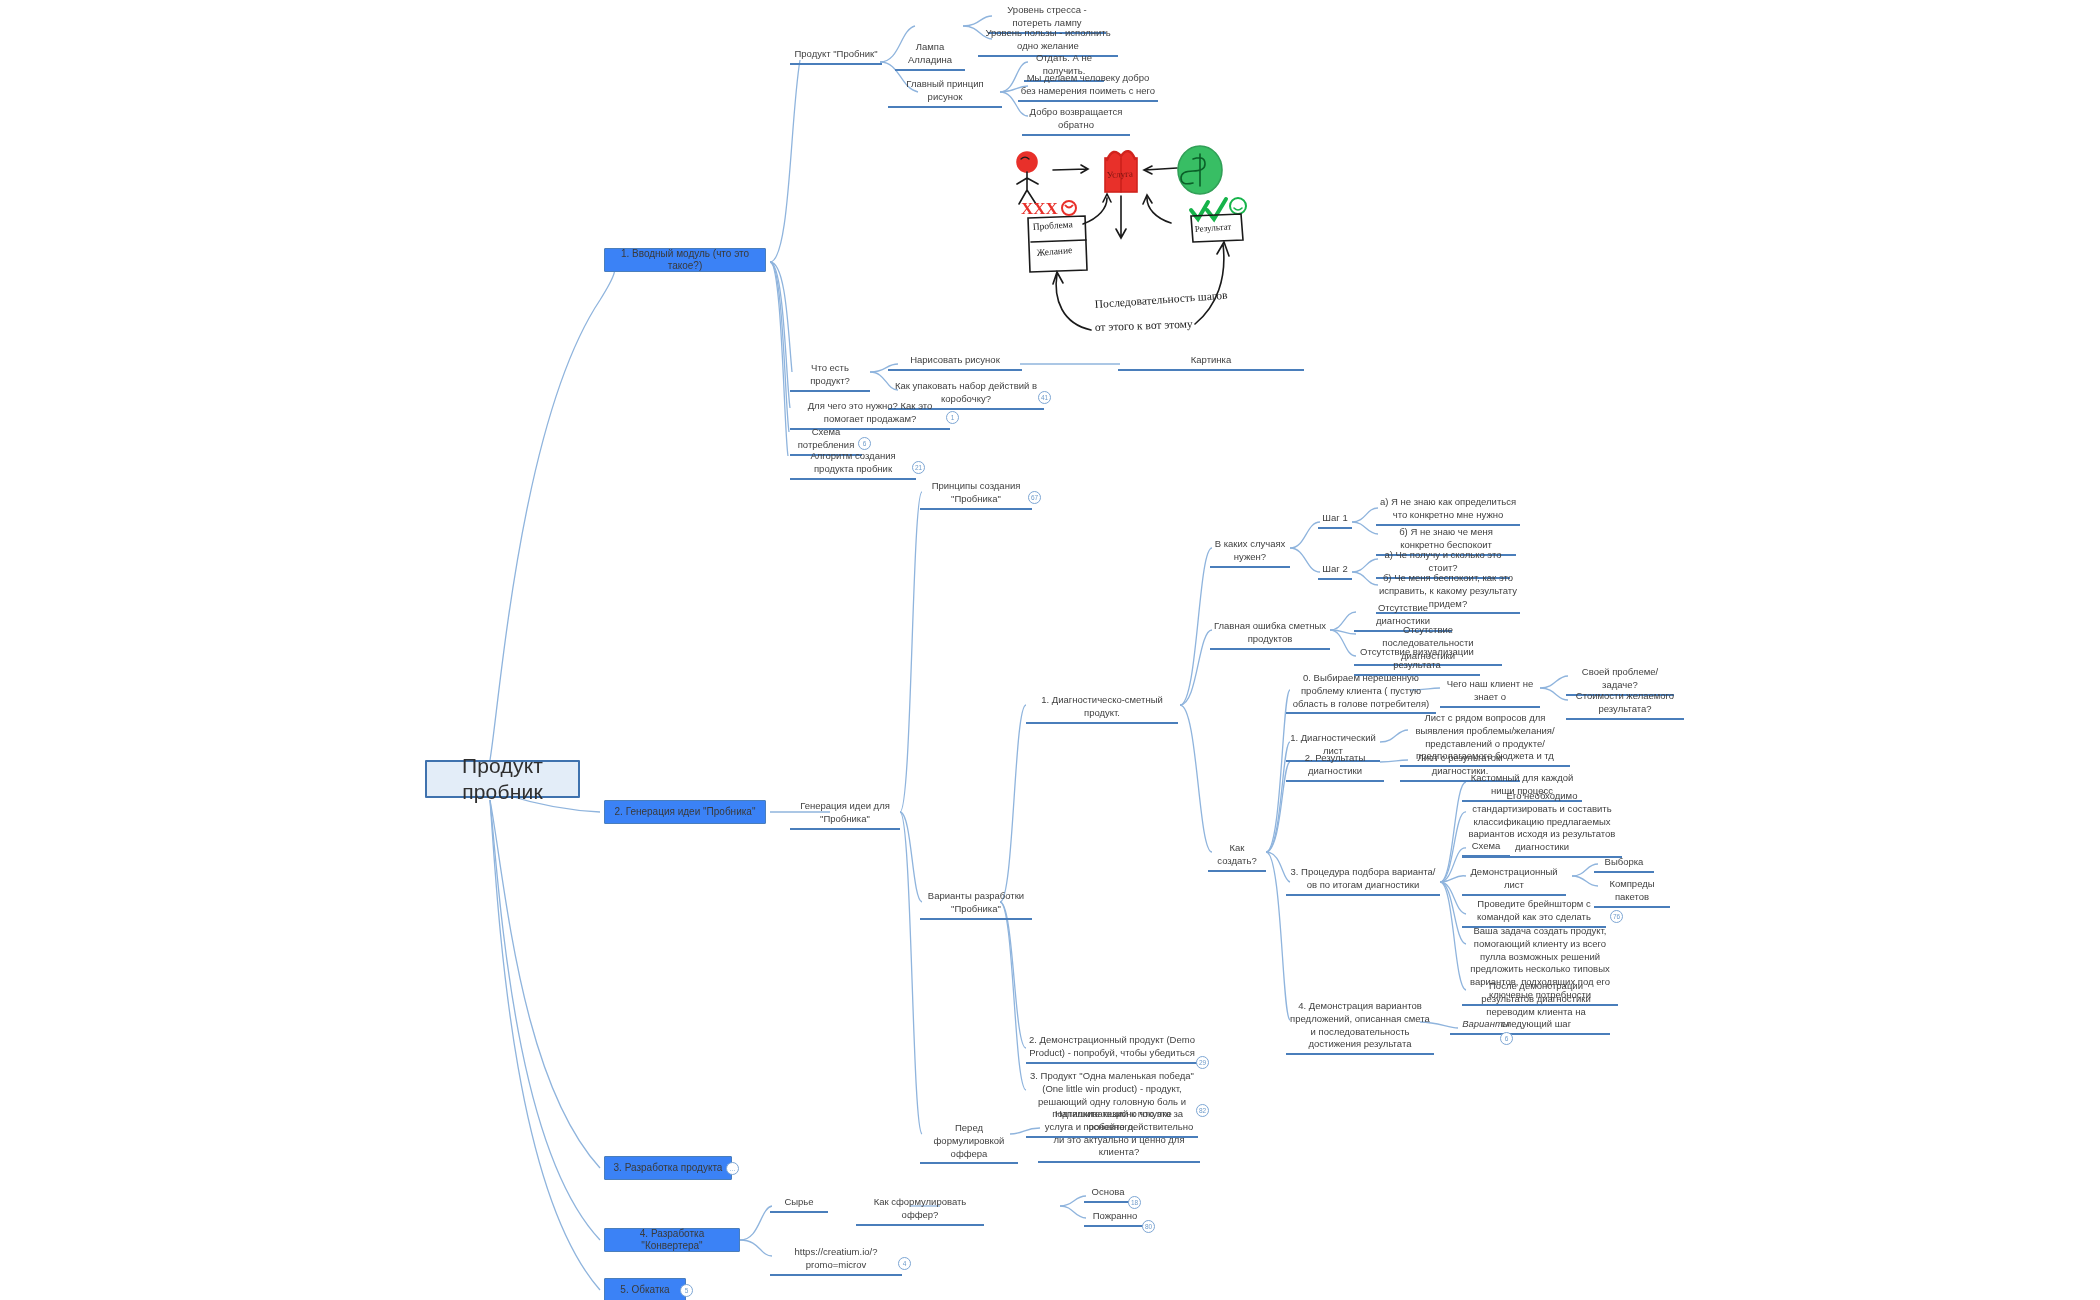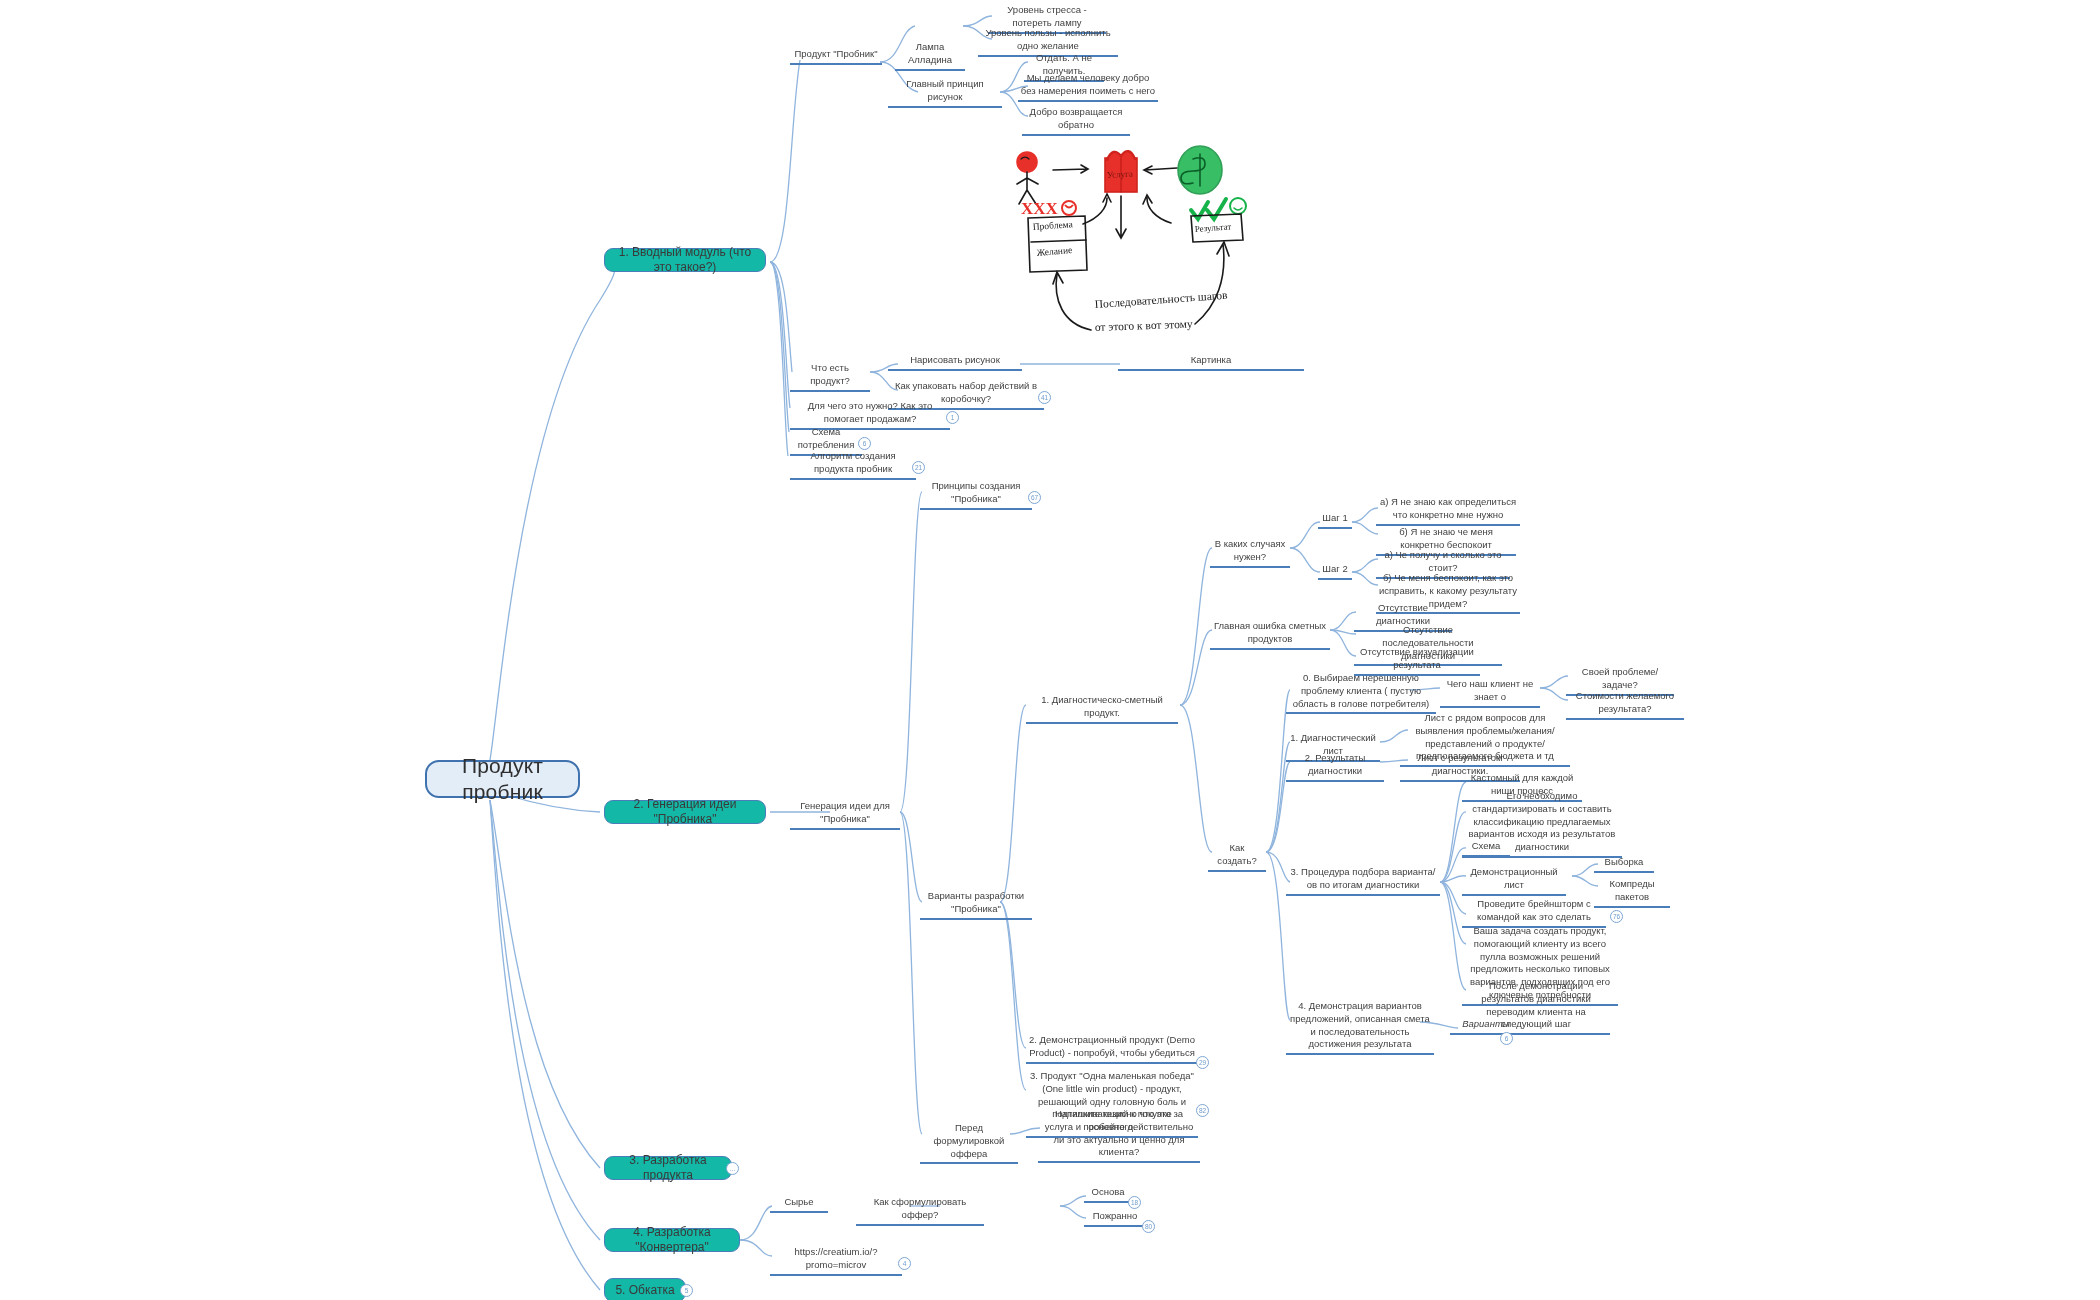--- a/index.html
+++ b/index.html
@@ -28,36 +28,36 @@
     padding:0 2px 2px 2px;
     white-space:normal;
   }
   .node .txt{display:block;}
   .node.ul{border-bottom:2.2px solid #4a7ebb;}
 
   
   .boxnode{
     position:absolute;
     box-sizing:border-box;
-    background:#14b8a6;
+    background:#3b82f6;
     border:1.6px solid #4a7ebb;
-    border-radius:9px;
+    border-radius:1px;
     color:#3a3a3a;
-    font-size:12px;
+    font-size:10px;
     display:flex;
     align-items:center;
     justify-content:center;
     text-align:center;
     padding:3px 8px;
     line-height:1.25;
   }
   .boxnode.root{
     background:#e3edf8;
     border:2.4px solid #3f72ae;
-    border-radius:14px;
+    border-radius:1px;
     font-size:21px;
     color:#2f2f2f;
     letter-spacing:.2px;
   }
 
   
   .badge{
     position:absolute;
     width:13px;height:13px;
     border:1px solid #7da6d4;

